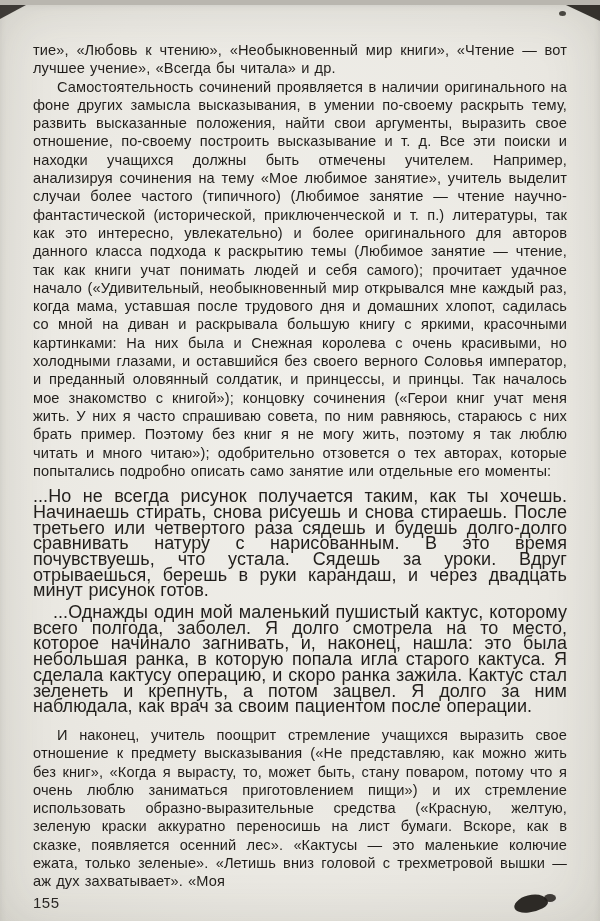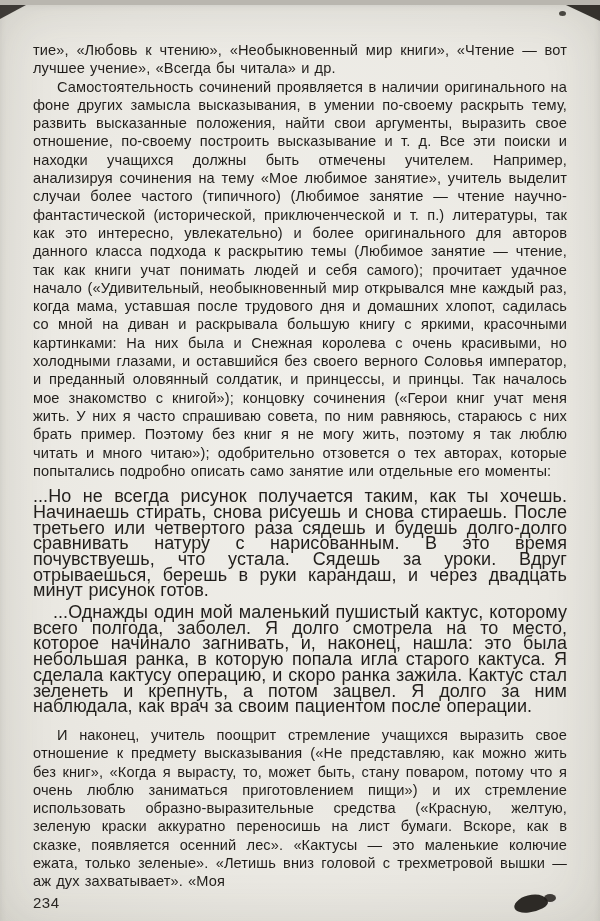--- a/index.html
+++ b/index.html
@@ -96,15 +96,15 @@
   <div class="artifact blob-br2"></div>
 
   <main class="text-block">
     <p class="para">тие», «Любовь к чтению», «Необыкновенный мир книги», «Чтение — вот лучшее учение», «Всегда бы читала» и др.</p>
     <p class="para indent">Самостоятельность сочинений проявляется в наличии оригинального на фоне других замысла высказывания, в умении по-своему раскрыть тему, развить высказанные положения, найти свои аргументы, выразить свое отношение, по-своему построить высказывание и т. д. Все эти поиски и находки учащихся должны быть отмечены учителем. Например, анализируя сочинения на тему «Мое любимое занятие», учитель выделит случаи более частого (типичного) (Любимое занятие — чтение научно-фантастической (исторической, приключенческой и т. п.) литературы, так как это интересно, увлекательно) и более оригинального для авторов данного класса подхода к раскрытию темы (Любимое занятие — чтение, так как книги учат понимать людей и себя самого); прочитает удачное начало («Удивительный, необыкновенный мир открывался мне каждый раз, когда мама, уставшая после трудового дня и домашних хлопот, садилась со мной на диван и раскрывала большую книгу с яркими, красочными картинками: На них была и Снежная королева с очень красивыми, но холодными глазами, и оставшийся без своего верного Соловья император, и преданный оловянный солдатик, и принцессы, и принцы. Так началось мое знакомство с книгой»); концовку сочинения («Герои книг учат меня жить. У них я часто спрашиваю совета, по ним равняюсь, стараюсь с них брать пример. Поэтому без книг я не могу жить, поэтому я так люблю читать и много читаю»); одобрительно отзовется о тех авторах, которые попытались подробно описать само занятие или отдельные его моменты:</p>
     <p class="excerpt first">...Но не всегда рисунок получается таким, как ты хочешь. Начинаешь стирать, снова рисуешь и снова стираешь. После третьего или четвертого раза сядешь и будешь долго-долго сравнивать натуру с нарисованным. В это время почувствуешь, что устала. Сядешь за уроки. Вдруг отрываешься, берешь в руки карандаш, и через двадцать минут рисунок готов.</p>
     <p class="excerpt second indent-sm">...Однажды один мой маленький пушистый кактус, которому всего полгода, заболел. Я долго смотрела на то место, которое начинало загнивать, и, наконец, нашла: это была небольшая ранка, в которую попала игла старого кактуса. Я сделала кактусу операцию, и скоро ранка зажила. Кактус стал зеленеть и крепнуть, а потом зацвел. Я долго за ним наблюдала, как врач за своим пациентом после операции.</p>
     <p class="para indent">И наконец, учитель поощрит стремление учащихся выразить свое отношение к предмету высказывания («Не представляю, как можно жить без книг», «Когда я вырасту, то, может быть, стану поваром, потому что я очень люблю заниматься приготовлением пищи») и их стремление использовать образно-выразительные средства («Красную, желтую, зеленую краски аккуратно переносишь на лист бумаги. Вскоре, как в сказке, появляется осенний лес». «Кактусы — это маленькие колючие ежата, только зеленые». «Летишь вниз головой с трехметровой вышки — аж дух захватывает». «Моя</p>
   </main>
 
-  <div class="page-number">234</div>
+  <div class="page-number">155</div>
 
 </div>
 
 </body></html>

